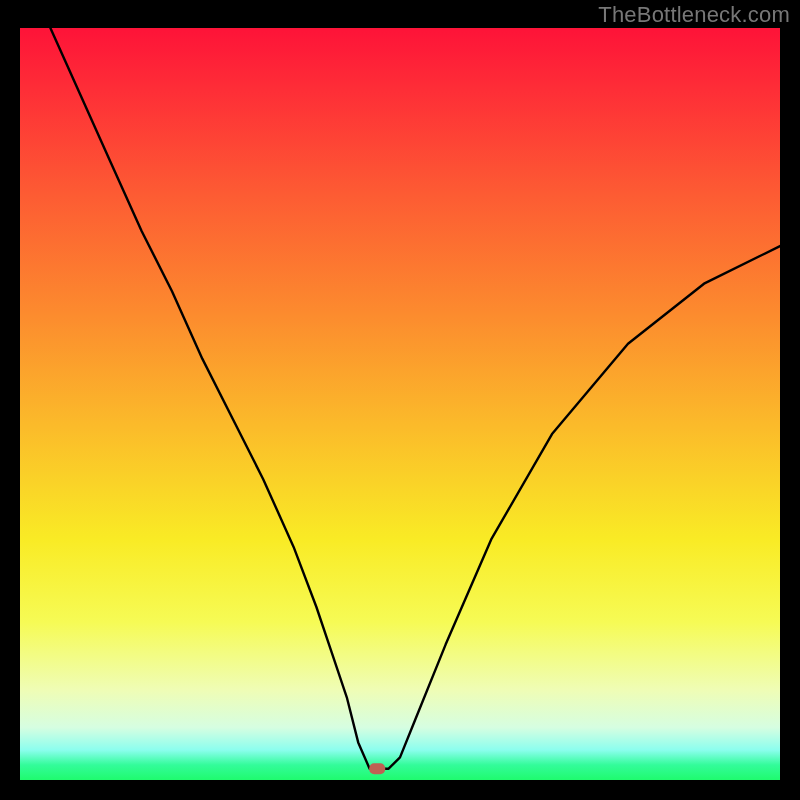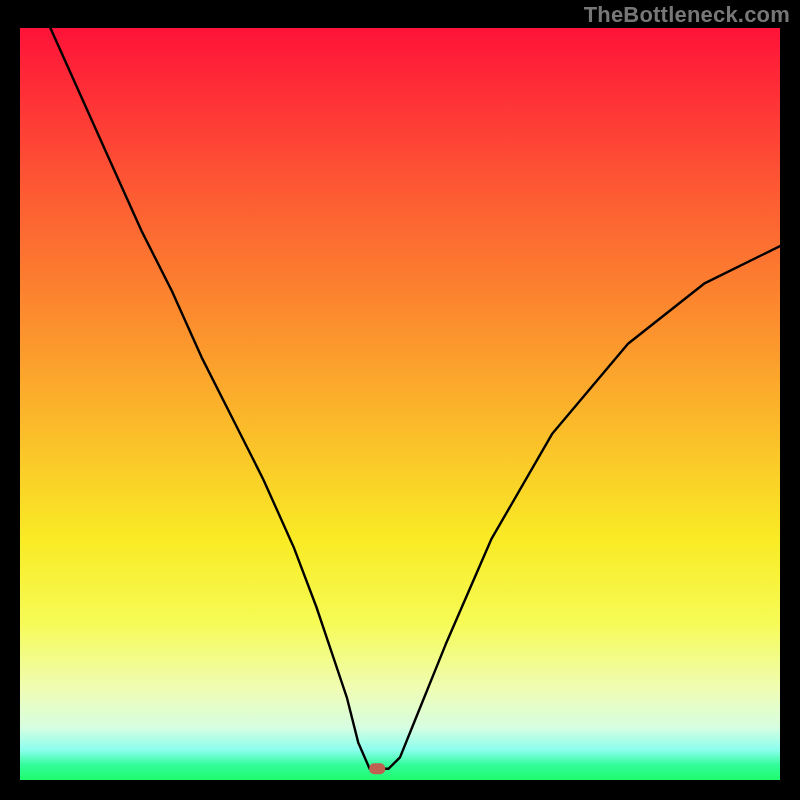--- a/index.html
+++ b/index.html
@@ -15,21 +15,21 @@
     position: relative;
     width: 800px;
     height: 800px;
   }
   .watermark {
     position: absolute;
     top: 2px;
     right: 10px;
     color: #777;
     font-size: 22px;
-    font-weight: 700;
+    font-weight: 400;
     letter-spacing: 0.2px;
     z-index: 5;
   }
   .plot-frame {
     position: absolute;
     left: 20px;
     top: 28px;
     width: 760px;
     height: 752px;
     background: #000;

